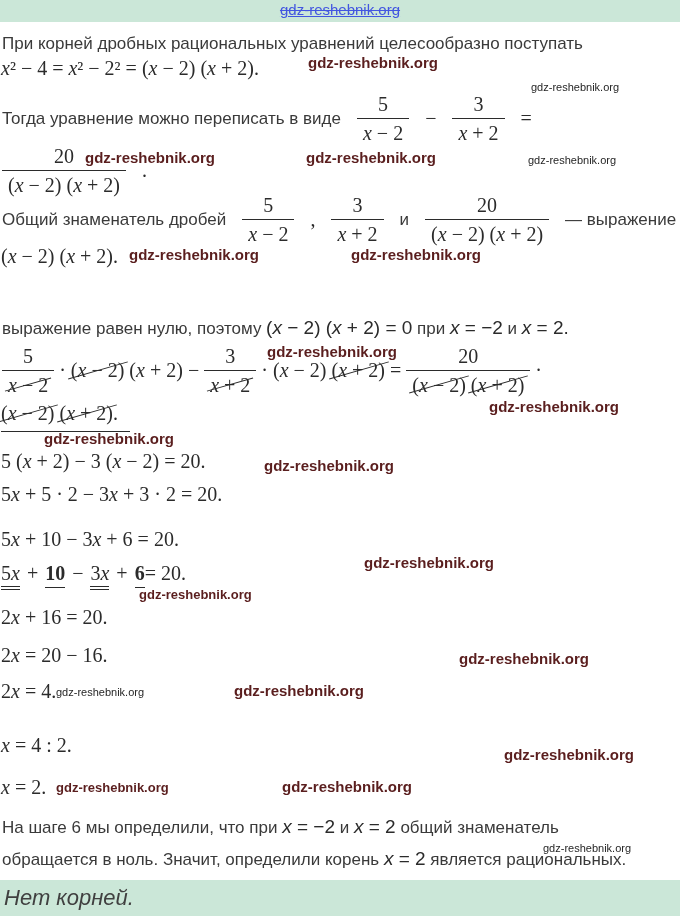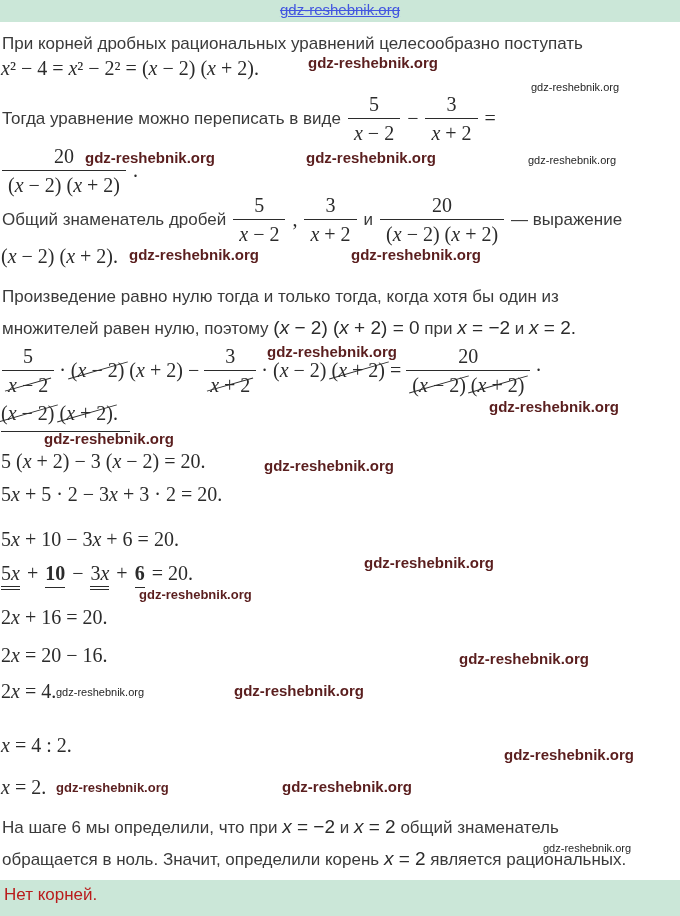--- a/index.html
+++ b/index.html
@@ -8,31 +8,31 @@
     overflow:hidden; font-family:"Liberation Sans", sans-serif;
   }
   .bar { position:absolute; left:0; right:0; background:#cbe7d8; }
   .bar.top { top:0; height:22px; }
   .bar.bottom { top:880px; height:36px; }
   .toplink {
     position:absolute; left:50%; transform:translateX(-50%); top:1px;
     font-size:15px; color:#4356e0; text-decoration:underline line-through;
     white-space:nowrap; cursor:pointer;
   }
-  .result { position:absolute; left:4px; top:885px; font-size:17px; color:#b91c1c; white-space:nowrap; }
+  .result { position:absolute; left:4px; top:885px; font-size:22px; color:#404040; white-space:nowrap;font-style:italic; }
 
   .txt { position:absolute; left:2px; margin:0; font-size:17px; color:#3a3a3a; white-space:nowrap; }
   .mi  { font-family:Liberation Sans, sans-serif; font-size:19px; color:#2b2b2b; }
 
   .eq  { position:absolute; left:1px; font-family:"Liberation Serif", serif; font-size:20px;
          color:#2b2b2b; white-space:nowrap; }
   .eq .op { margin:0 7px; }
-  .eq .tail { margin-left:7px; }
+  .eq .tail { }
 
-  .row { position:absolute; left:2px; display:flex; align-items:center; gap:7px; white-space:nowrap; }
+  .row { position:absolute; left:2px; display:flex; align-items:center; gap:16px; white-space:nowrap; }
   .row .rtxt { font-size:17px; color:#3a3a3a; }
   .row .mop  { font-family:"Liberation Serif", serif; font-size:20px; color:#2b2b2b; }
 
   .frac { display:inline-flex; flex-direction:column; align-items:center;
           font-family:"Liberation Serif", serif; font-size:20px; color:#2b2b2b; }
   .frac .num { display:block; padding:0 6px 3px; line-height:1.1; }
   .frac .den { display:block; border-top:1.5px solid #2b2b2b; padding:3px 6px 0; line-height:1.1; }
 
   .cancel { position:relative; display:inline-block; }
   .cancel::before {
@@ -103,22 +103,21 @@
     <span class="rtxt">и</span>
     <span class="frac">
       <span class="num">20</span>
       <span class="den">(<i>x</i> − 2) (<i>x</i> + 2)</span>
     </span>
     <span class="rtxt">— выражение</span>
   </div>
 
   <div class="eq" style="top:245px">(<i>x</i> − 2) (<i>x</i> + 2).</div>
 
-  <p class="txt" style="top:287px">Произведение равно нулю тогда и только тогда, когда хотя бы один из</p>
-  <p class="txt" style="top:317px"><span>множителей равен нулю, поэтому </span><span class="mi">(<i>x</i> − 2) (<i>x</i> + 2) = 0</span><span> при </span><span class="mi"><i>x</i> = −2</span><span> и </span><span class="mi"><i>x</i> = 2.</span></p>
+  <p class="txt" style="top:317px"><span>выражение равен нулю, поэтому </span><span class="mi">(<i>x</i> − 2) (<i>x</i> + 2) = 0</span><span> при </span><span class="mi"><i>x</i> = −2</span><span> и </span><span class="mi"><i>x</i> = 2.</span></p>
 
   <div class="row" style="top:345px; gap:5px">
     <span class="frac">
       <span class="num">5</span>
       <span class="den"><span class="cancel"><i>x</i> − 2</span></span>
     </span>
     <span class="mop">·</span>
     <span class="mop cancel" style="margin:0">(<i>x</i> − 2)</span>
     <span class="mop" style="margin:0">(<i>x</i> + 2)</span>
     <span class="mop">−</span>

